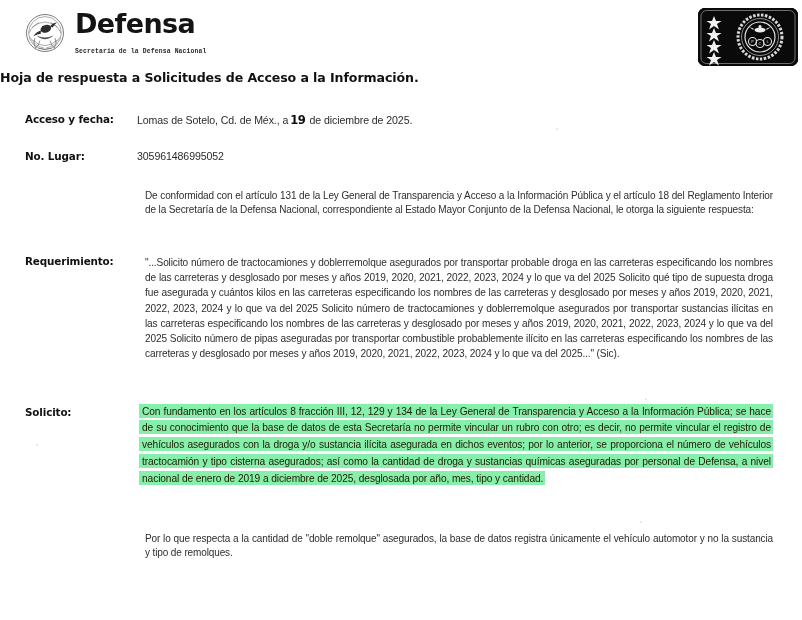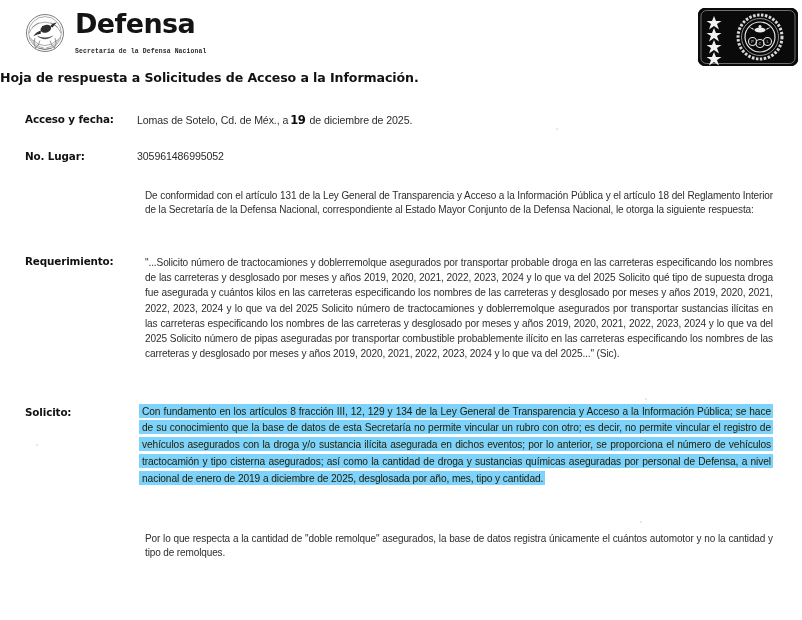--- a/index.html
+++ b/index.html
@@ -147,21 +147,21 @@
     left: 139px;
     width: 634px;
     font-family: "Liberation Sans", sans-serif;
     font-size: 10.2px;
     line-height: 16.9px;
     color: #201c00;
     text-align: justify;
     letter-spacing: -0.1px;
   }
   .answer-block .hl {
-    background: #7dd3fc;
+    background: #86efac;
     box-decoration-break: clone;
     -webkit-box-decoration-break: clone;
     padding: 1.5px 2px 1.5px 3px;
   }
 
   .speckle {
     position: absolute;
     background: #c9c9c9;
     border-radius: 50%;
     opacity: 0.55;
@@ -263,18 +263,18 @@
 <div class="field-row" style="top:255px;">
   <span class="field-label">Requerimiento:</span>
 </div>
 <div class="para-block requirement" style="top:255px;">"...Solicito número de tractocamiones y doblerremolque asegurados por transportar probable droga en las carreteras especificando los nombres de las carreteras y desglosado por meses y años 2019, 2020, 2021, 2022, 2023, 2024 y lo que va del 2025 Solicito qué tipo de supuesta droga fue asegurada y cuántos kilos en las carreteras especificando los nombres de las carreteras y desglosado por meses y años 2019, 2020, 2021, 2022, 2023, 2024 y lo que va del 2025 Solicito número de tractocamiones y doblerremolque asegurados por transportar sustancias ilícitas en las carreteras especificando los nombres de las carreteras y desglosado por meses y años 2019, 2020, 2021, 2022, 2023, 2024 y lo que va del 2025 Solicito número de pipas aseguradas por transportar combustible probablemente ilícito en las carreteras especificando los nombres de las carreteras y desglosado por meses y años 2019, 2020, 2021, 2022, 2023, 2024 y lo que va del 2025..." (Sic).</div>
 
 <div class="field-row" style="top:406px;">
   <span class="field-label">Solicito:</span>
 </div>
 <div class="answer-block" style="top:403px;"><span class="hl">Con fundamento en los artículos 8 fracción III, 12, 129 y 134 de la Ley General de Transparencia y Acceso a la Información Pública; se hace de su conocimiento que la base de datos de esta Secretaría no permite vincular un rubro con otro; es decir, no permite vincular el registro de vehículos asegurados con la droga y/o sustancia ilícita asegurada en dichos eventos; por lo anterior, se proporciona el número de vehículos tractocamión y tipo cisterna asegurados; así como la cantidad de droga y sustancias químicas aseguradas por personal de Defensa, a nivel nacional de enero de 2019 a diciembre de 2025, desglosada por año, mes, tipo y cantidad.</span></div>
 
-<div class="para-block" style="top:532px;">Por lo que respecta a la cantidad de "doble remolque" asegurados, la base de datos registra únicamente el cuántos automotor y no la cantidad y tipo de remolques.</div>
+<div class="para-block" style="top:532px;">Por lo que respecta a la cantidad de "doble remolque" asegurados, la base de datos registra únicamente el vehículo automotor y no la sustancia y tipo de remolques.</div>
 
 <div class="speckle" style="left:556px; top:128px; width:2px; height:2px;"></div>
 <div class="speckle" style="left:36px; top:444px; width:2px; height:2px;"></div>
 <div class="speckle" style="left:645px; top:398px; width:2px; height:2px;"></div>
 <div class="speckle" style="left:640px; top:521px; width:2px; height:2px;"></div>
 
 </body></html>

